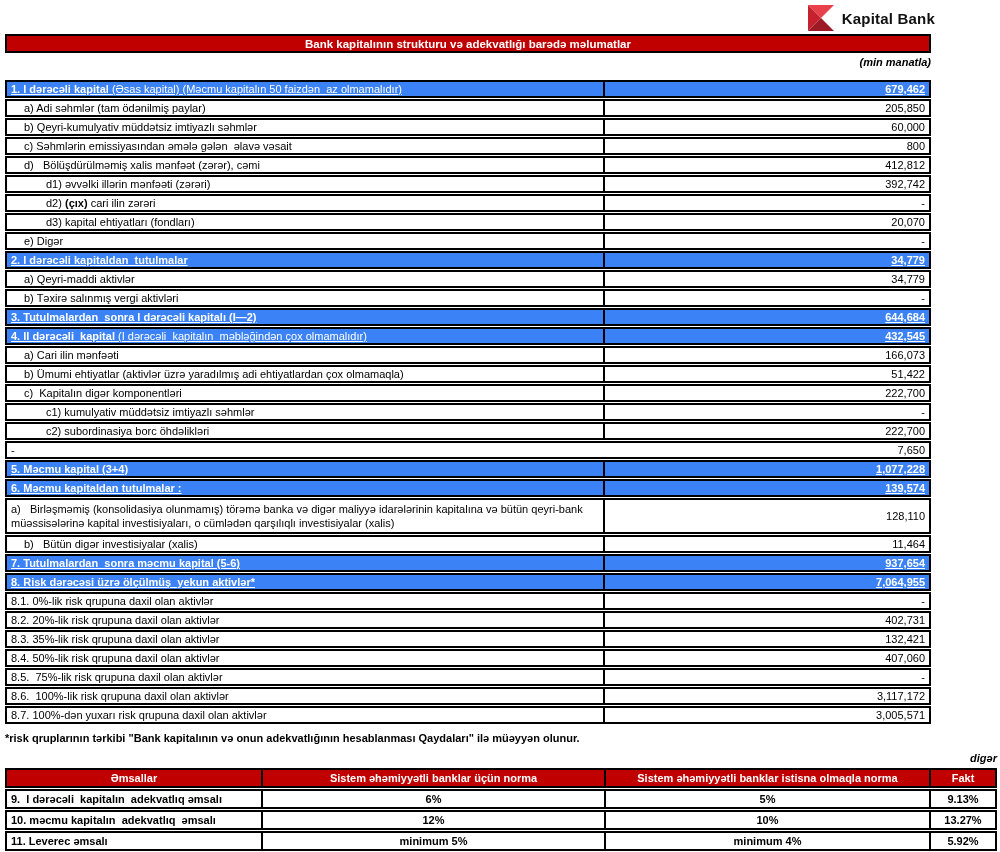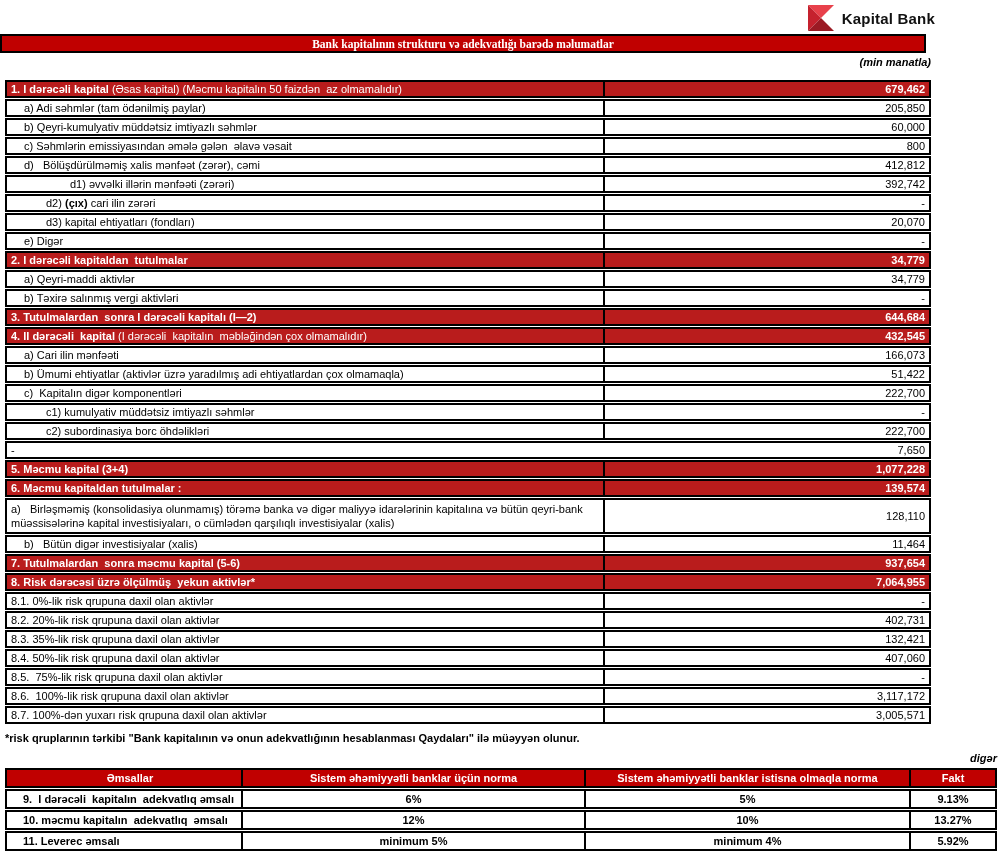--- a/index.html
+++ b/index.html
@@ -7,37 +7,37 @@
     width:1000px;height:852px;background:#ffffff;overflow:hidden;
     font-family:"Liberation Sans","DejaVu Sans",sans-serif;
     color:#000;position:relative;
   }
   
   .header{position:relative;height:34px;}
   .logo{position:absolute;top:5px;right:65px;display:flex;align-items:center;gap:8px;}
   .logo-text{font-size:15px;font-weight:700;color:#111;letter-spacing:.2px;}
   
   .title-bar{
-    width:926px;box-sizing:border-box;height:19px;
+    margin-left:5px;width:926px;box-sizing:border-box;height:19px;
     background:#C00000;border:2px solid #000;
     display:flex;align-items:center;justify-content:center;
-    color:#fff;font-weight:700;font-size:11.5px;font-family:Liberation Serif, serif;
+    color:#fff;font-weight:700;font-size:11.5px;
   }
   .unit-note{
     margin:3px 0 10px 5px;width:926px;text-align:right;
     font-size:11px;font-weight:700;font-style:italic;height:14px;
   }
   
   .cap-table{margin-left:5px;width:926px;}
   .trow{
     display:flex;align-items:stretch;border:2px solid #000;background:#fff;
     margin-top:1px;box-sizing:border-box;width:926px;
   }
   .trow:first-child{margin-top:0;}
-  .trow.section{background:#b91c1c;color:#fff;}
+  .trow.section{background:#3b82f6;color:#fff;text-decoration:underline;}
   .tlabel{
     width:598px;box-sizing:border-box;border-right:2px solid #000;
     display:flex;align-items:center;flex-wrap:wrap;
     font-size:11px;line-height:14px;min-height:14px;padding:0 4px;
   }
   .trow.wrap .tlabel{padding:2px 4px;}
   .tlabel span{white-space:pre-wrap;}
   .tlabel.ind1{padding-left:17px;}
   .tlabel.ind2{padding-left:39px;}
   .tvalue{
@@ -56,21 +56,21 @@
   .brow{
     display:flex;align-items:stretch;border:2px solid #000;background:#fff;
     margin-top:1px;box-sizing:border-box;width:992px;font-weight:700;
   }
   .brow:first-child{margin-top:0;}
   .brow.head{background:#C00000;color:#fff;}
   .bcell{
     box-sizing:border-box;display:flex;align-items:center;justify-content:center;
     font-size:11px;line-height:14px;min-height:16px;padding:1px 4px;text-align:center;
   }
-  .bcell.c1{width:224px;border-right:2px solid #000;justify-content:flex-start;text-align:left;margin-left:12px;}
+  .bcell.c1{width:256px;border-right:2px solid #000;justify-content:flex-start;text-align:left;}
   .brow.head .bcell.c1{justify-content:center;text-align:center;}
   .bcell.c2{width:343px;border-right:2px solid #000;}
   .bcell.c3{width:325px;border-right:2px solid #000;}
   .bcell.c4{flex:1;}
   .bcell span{white-space:pre-wrap;}
 </style>
 </head>
 <body>
 
 <div class="header">
@@ -129,21 +129,21 @@
     <div class="trow item">
       <div class="tlabel ind1">
         <span style="font-weight: 400;">d)   Bölüşdürülməmiş xalis mənfəət (zərər), cəmi</span>
       </div>
       <div class="tvalue">
         <span>412,812</span>
       </div>
     </div>
     <div class="trow item">
       <div class="tlabel ind2">
-        <span style="font-weight: 400; margin-left: 24px;">d1) əvvəlki illərin mənfəəti (zərəri)</span>
+        <span style="font-weight: 400;">d1) əvvəlki illərin mənfəəti (zərəri)</span>
       </div>
       <div class="tvalue">
         <span>392,742</span>
       </div>
     </div>
     <div class="trow item">
       <div class="tlabel ind2">
         <span style="font-weight: 400;">d2) </span>
         <span style="font-weight: 700;">(çıx)</span>
         <span style="font-weight: 400;"> cari ilin zərəri</span>

